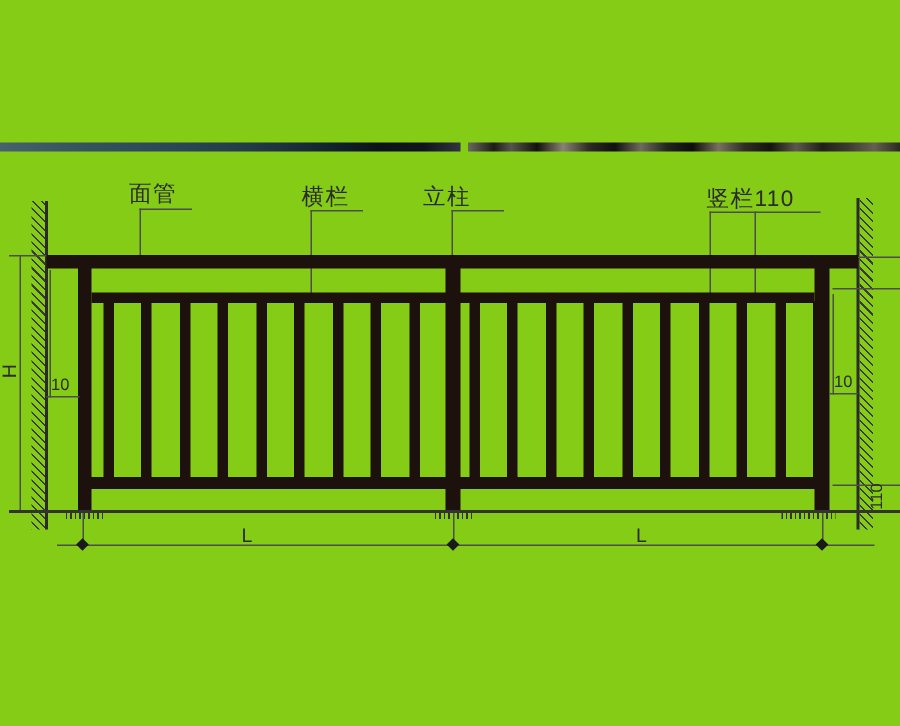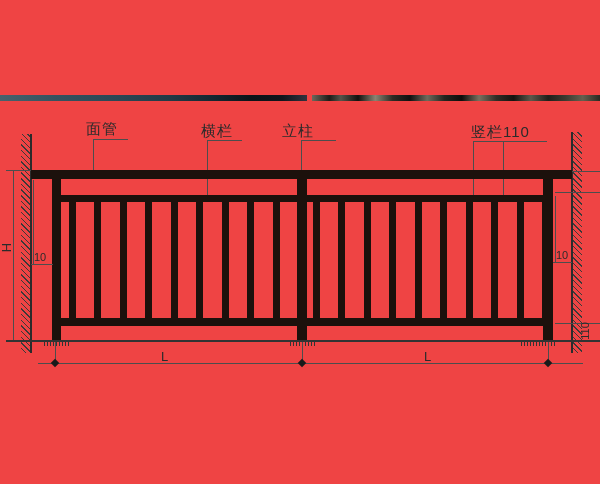--- a/index.html
+++ b/index.html
@@ -1,17 +1,17 @@
 <!DOCTYPE html>
 <html><head>
 <meta charset="utf-8">
 <style>
   html,body{margin:0;padding:0;background:#ffffff;}
   #canvas{
-    position:relative;width:600px;height:484px;background:#ef4444;overflow:hidden;
+    position:relative;width:600px;height:484px;background:#84cc16;overflow:hidden;
     font-family:"Liberation Sans","DejaVu Sans",sans-serif;color:#333;
   }
   .abs{position:absolute;}
   
   .strip-left{left:0;top:95px;width:307px;height:6px;
     background:linear-gradient(90deg,#47626d 0%,#35525f 18%,#2b4755 38%,#223a46 55%,#142630 70%,#0c1318 82%,#10151c 92%,#31333f 100%);}
   .strip-right{left:312px;top:95px;width:288px;height:6px;
     background:linear-gradient(90deg,#6b685c 0%,#1d1c18 6%,#56544a 10%,#12110e 16%,#8a8372 22%,#2c2b24 28%,#101010 34%,#6e6a5c 40%,#23251f 46%,#0d0d0b 52%,#79705f 58%,#2f2d26 64%,#14130f 70%,#5c584b 76%,#201f1a 82%,#3c3a30 88%,#65604f 94%,#2a2922 100%);}
   
   .wall-line{width:2px;background:#2b2b2b;}

